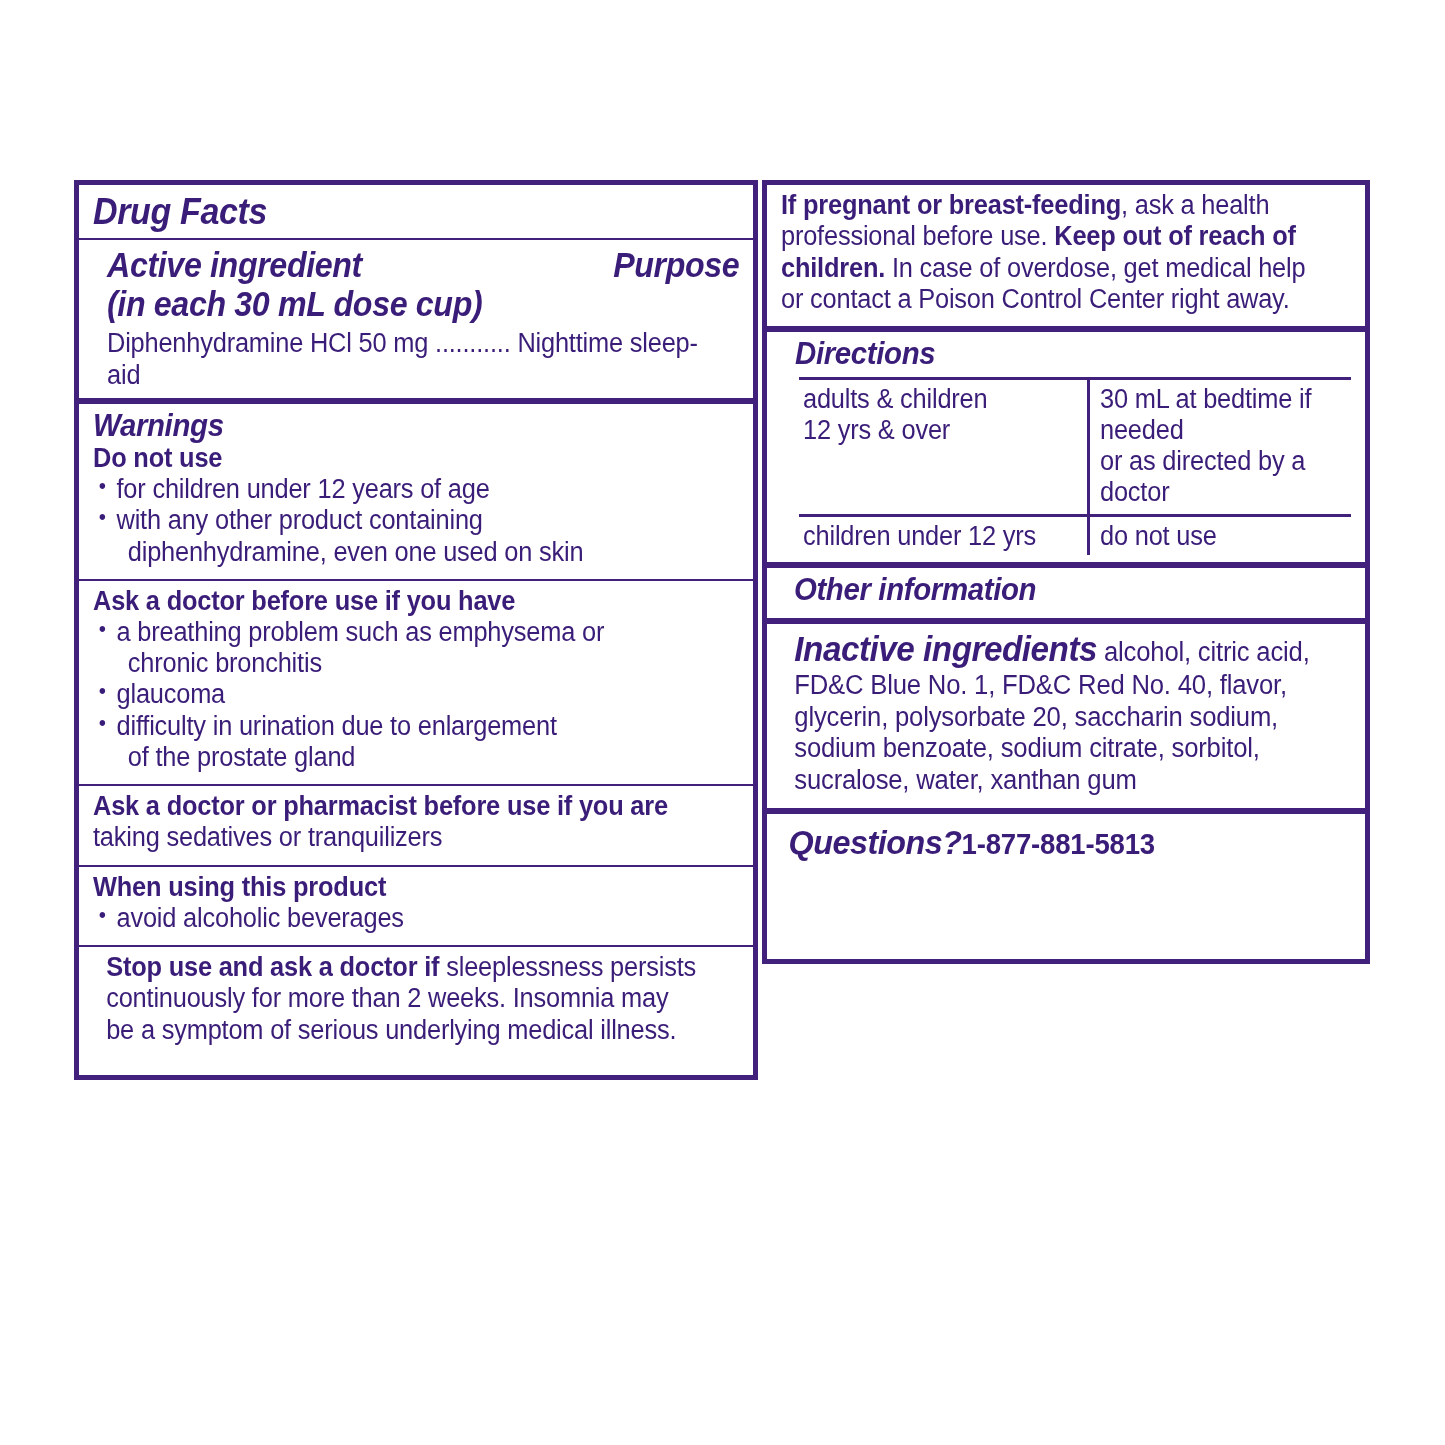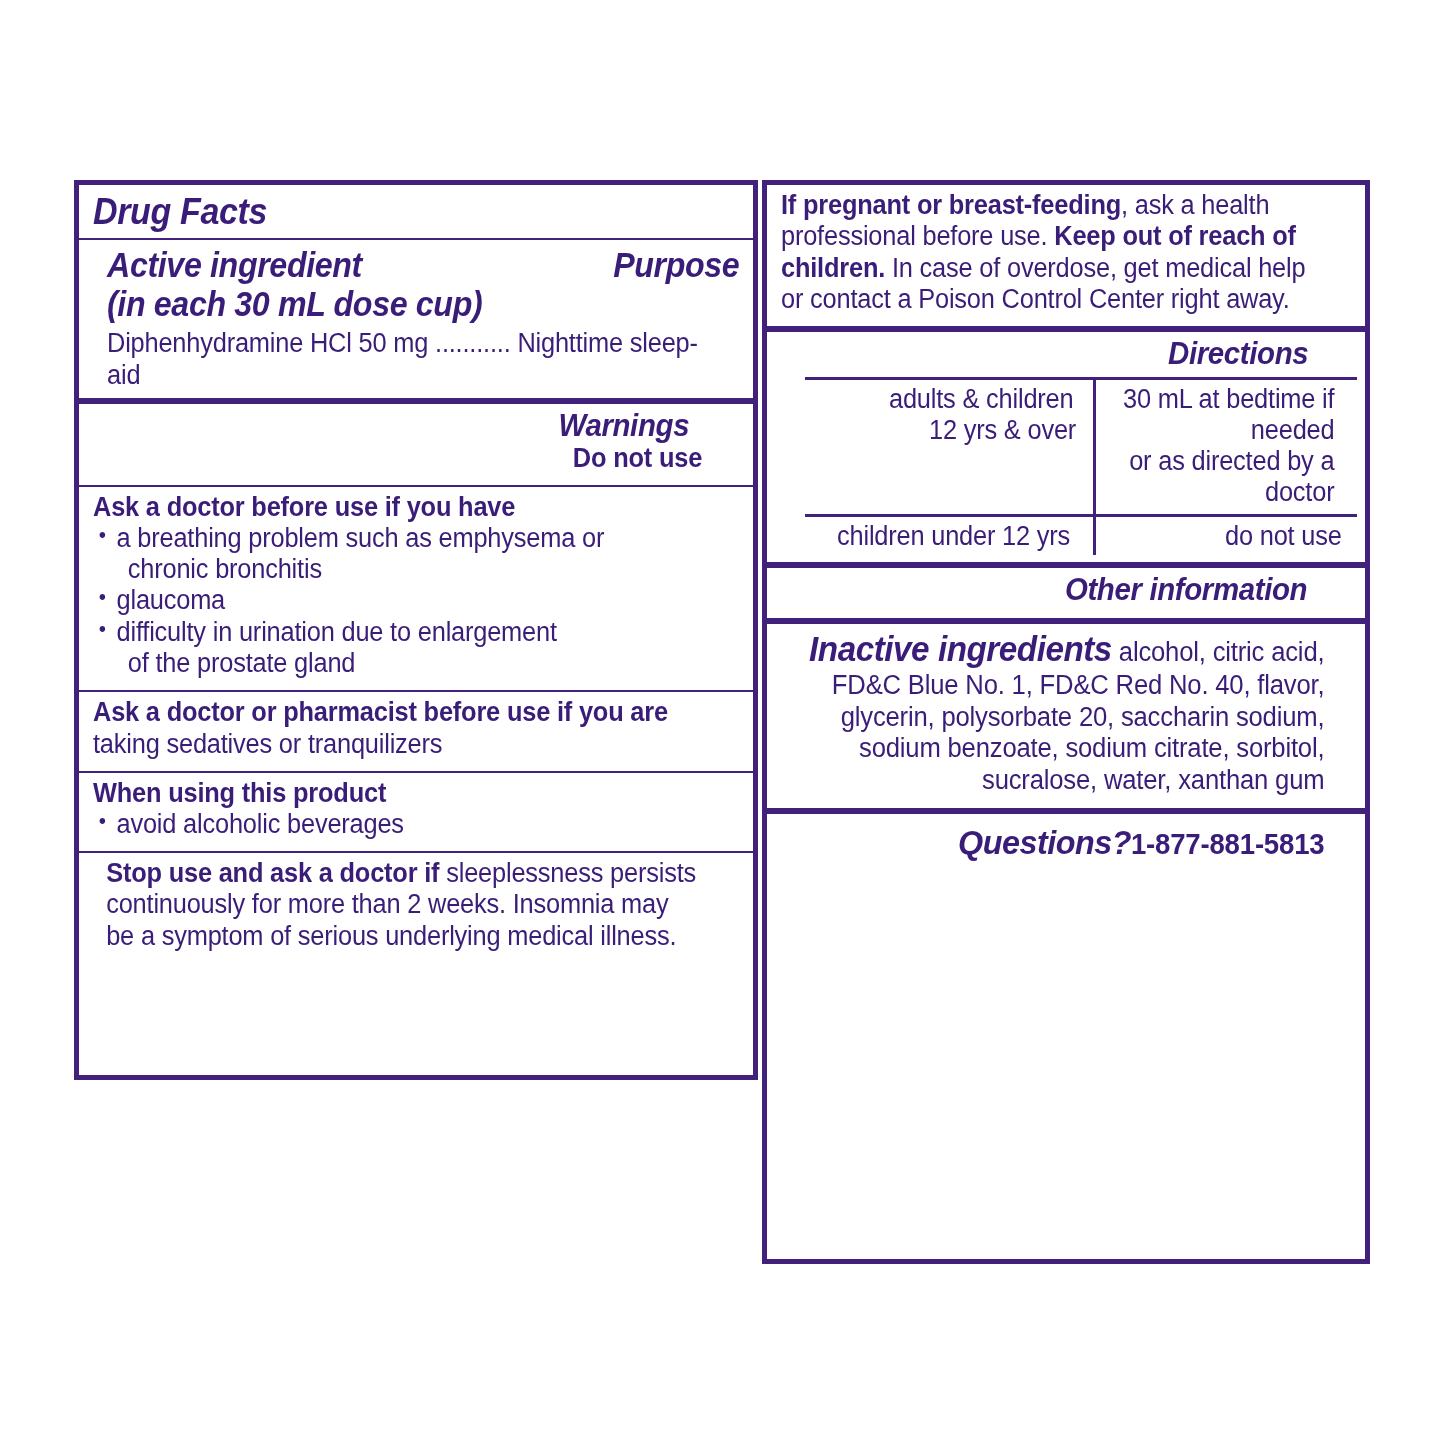--- a/index.html
+++ b/index.html
@@ -23,26 +23,26 @@
     width: 1445px; height: 1445px;
   }
 
   .col {
     position: absolute;
     box-sizing: border-box;
     border: 5px solid #42217c;
     background: #ffffff;
   }
   #col-left  { left: 74px;  top: 180px; width: 684px;  height: 900px; }
-  #col-right { left: 762px; top: 180px; width: 608px;  height: 1084px; }
+  #col-right { left: 762px; top: 180px; width: 608px;  height: 784px; }
 
   
   .sec            { padding: 0 12px 0 14px; }
   .sec.rule-thin  { border-top: 2px solid #42217c; }
-  .sec.rule-thick { border-top: 6px solid #42217c; text-align: right; }
+  .sec.rule-thick { border-top: 6px solid #42217c; }
 
   
   .hdr-drugfacts {
     font-style: italic;
     font-weight: bold;
     font-size: 37px;
     line-height: 1.08;
     letter-spacing: -0.4px;
     padding: 7px 0 6px 0;
     transform: scaleX(0.92);
@@ -128,21 +128,21 @@
   ul.bl > li .cont { display: block; padding-left: 12px; }
   ul.bl.indent { padding-left: 22px; }
 
   .pad-b6  { padding-bottom: 7px; padding-left: 28px; }
   .pad-b10 { padding-bottom: 11px; }
   .pad-t4  { padding-top: 5px; }
 
   
   table.dose {
     width: calc(100% - 6px);
-    margin: 6px 0 0 10px;
+    margin: 6px 0 0 4px;
     border-collapse: collapse;
     border-top: 3px solid #42217c;
   }
   table.dose td {
     vertical-align: top;
     padding: 4px 8px 6px 4px;
     font-size: 27px;
     line-height: 1.14;
     letter-spacing: -0.2px;
     border-bottom: 3px solid #42217c;
@@ -210,20 +210,29 @@
         </div>
         <div class="right-part">Purpose</div>
       </div>
       <div class="body-t pad-t4">Diphenhydramine HCl 50 mg ........... Nighttime sleep-aid</div>
     </div>
 
 
     <div class="sec rule-thick pad-b10">
       <div class="hdr-med">Warnings</div>
       <div class="sub-bold">Do not use</div>
+      <ul class="bl">
+        <li>
+          <span>for children under 12 years of age</span>
+        </li>
+        <li>
+          <span>with any other product containing</span>
+          <span class="cont">diphenhydramine, even one used on skin</span>
+        </li>
+      </ul>
     </div>
 
     <div class="sec rule-thin pad-b10 pad-t4">
       <div class="sub-bold">Ask a doctor before use if you have</div>
       <ul class="bl">
         <li>
           <span>a breathing problem such as emphysema or</span>
           <span class="cont">chronic bronchitis</span>
         </li>
         <li>

